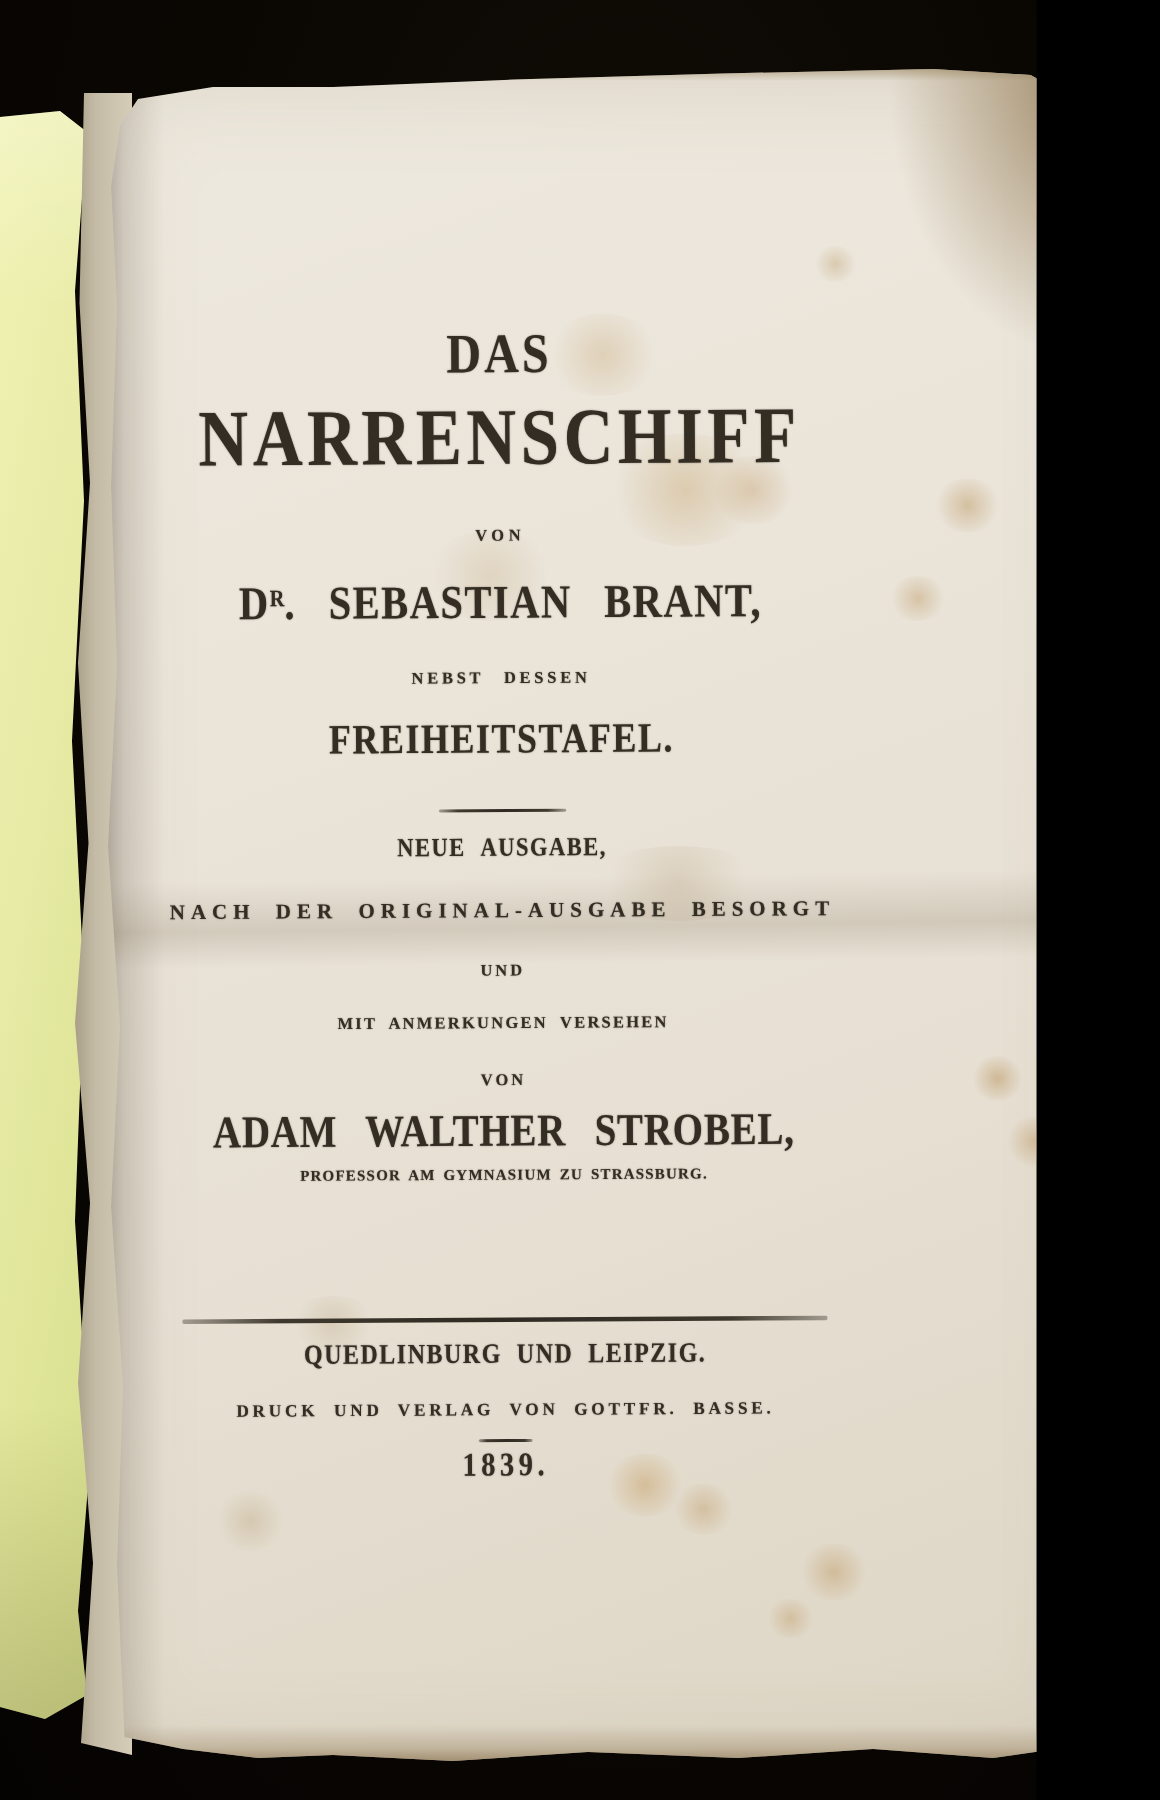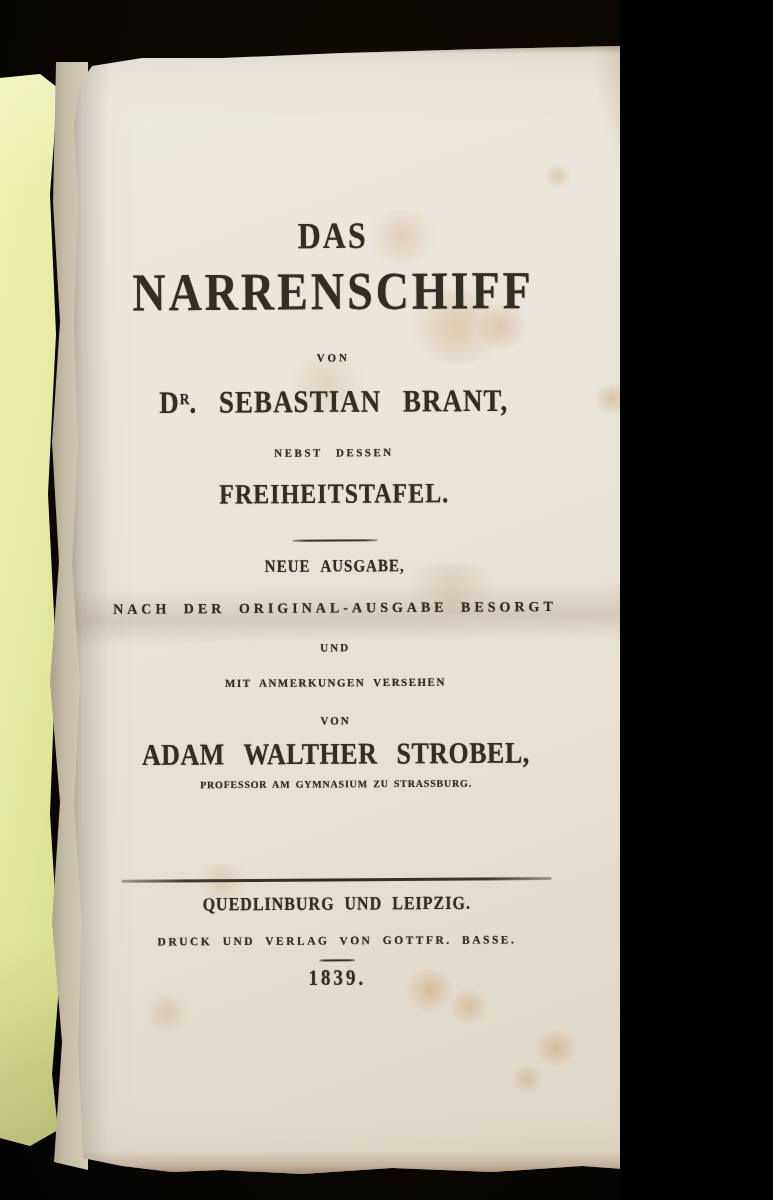--- a/index.html
+++ b/index.html
@@ -1,17 +1,17 @@
 <!DOCTYPE html>
 <html><head>
 <meta charset="utf-8">
 <style>
   html,body{margin:0;padding:0;background:#000;}
   .scene{
-    position:relative;width:620px;height:1200px;overflow:hidden;
+    position:relative;width:691px;height:1200px;overflow:hidden;
     background:radial-gradient(ellipse at 60% 30%, #120d06 0%, #0a0703 55%, #050302 100%);
     font-family:"Liberation Serif","DejaVu Serif",serif;
   }
   
   .endpaper{
     position:absolute;left:0;top:74px;width:66px;height:1078px;z-index:1;
     background:linear-gradient(100deg,#f0f2b2 0%,#e7eba6 40%,#dde395 75%,#d6de8d 100%);
     clip-path:polygon(0px 4px,40px 0px,58px 14px,50px 120px,56px 260px,48px 420px,56px 580px,50px 740px,60px 900px,52px 1000px,58px 1056px,30px 1072px,0px 1064px);
   }
   .endpaper::after{content:"";position:absolute;inset:0;

